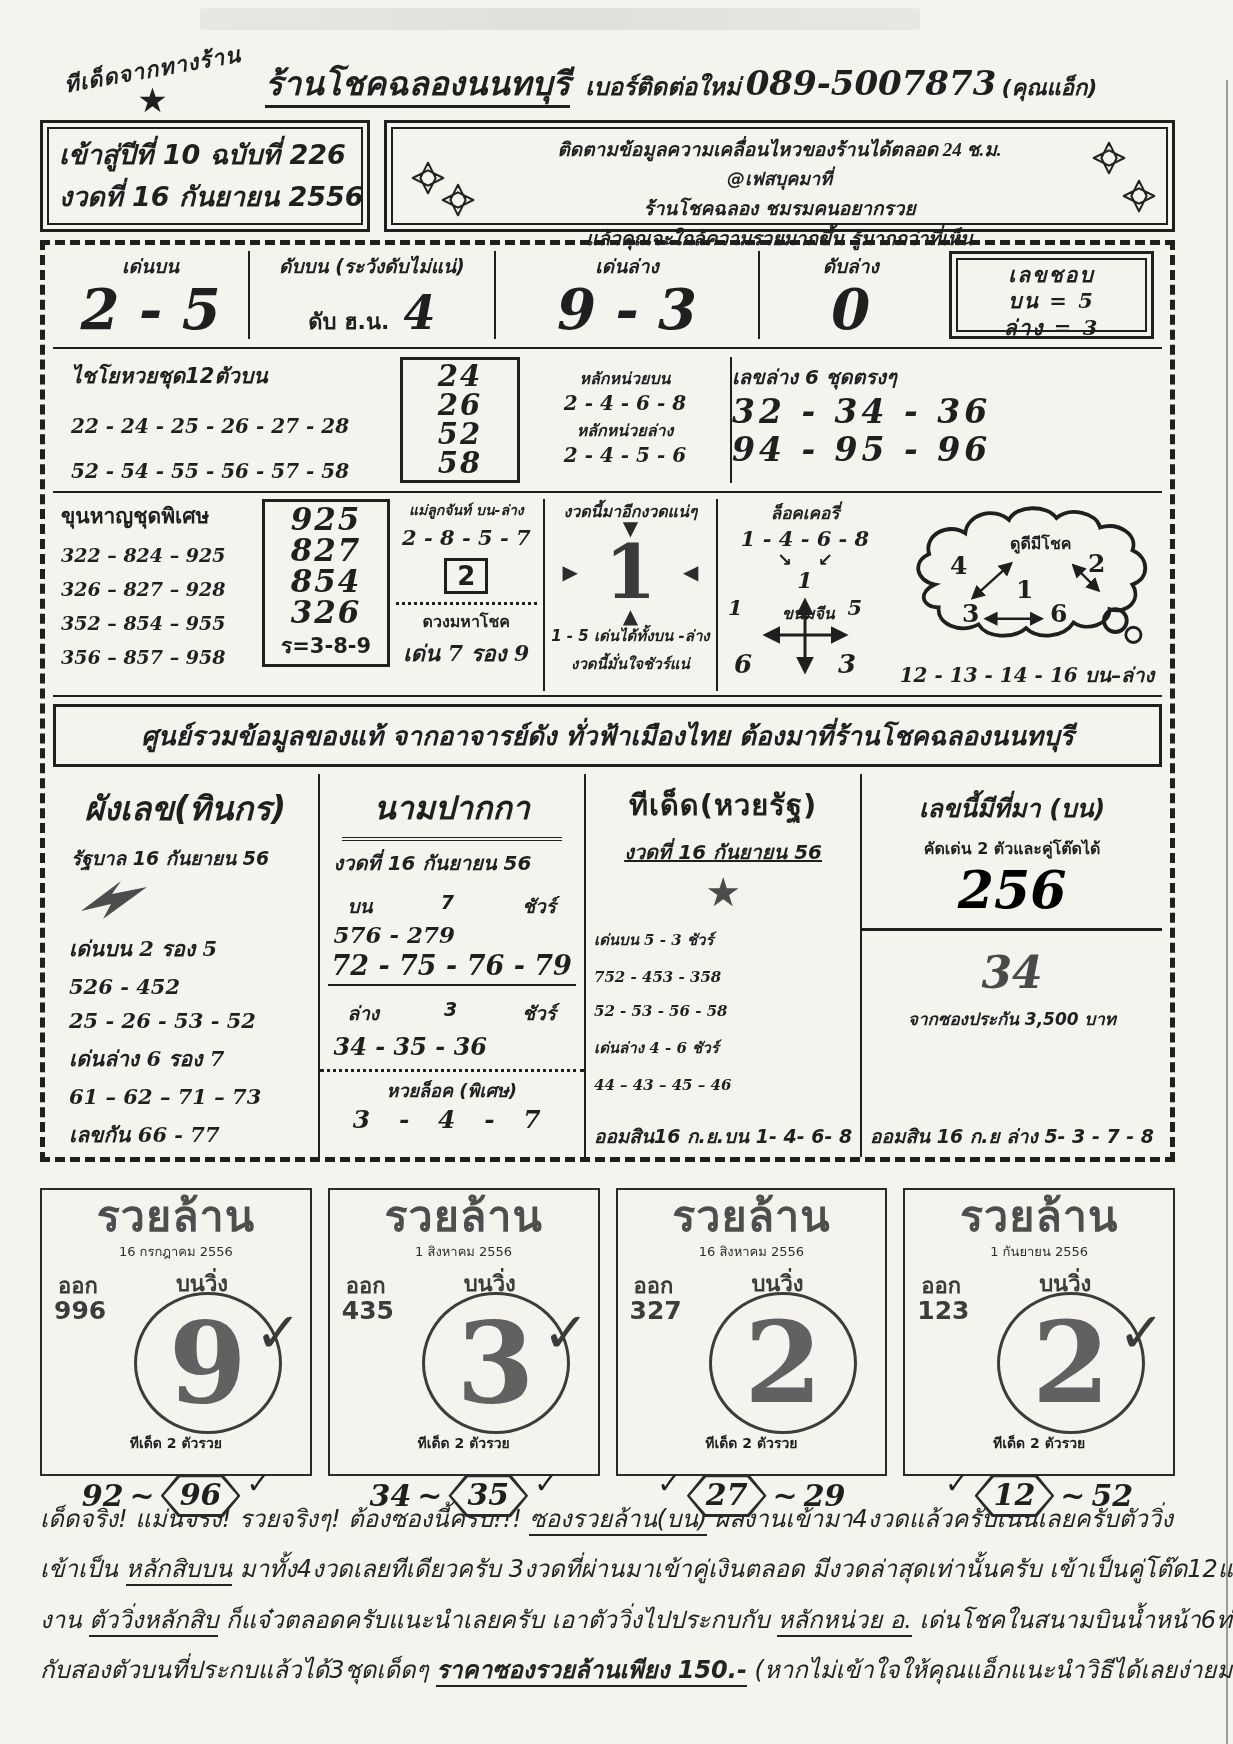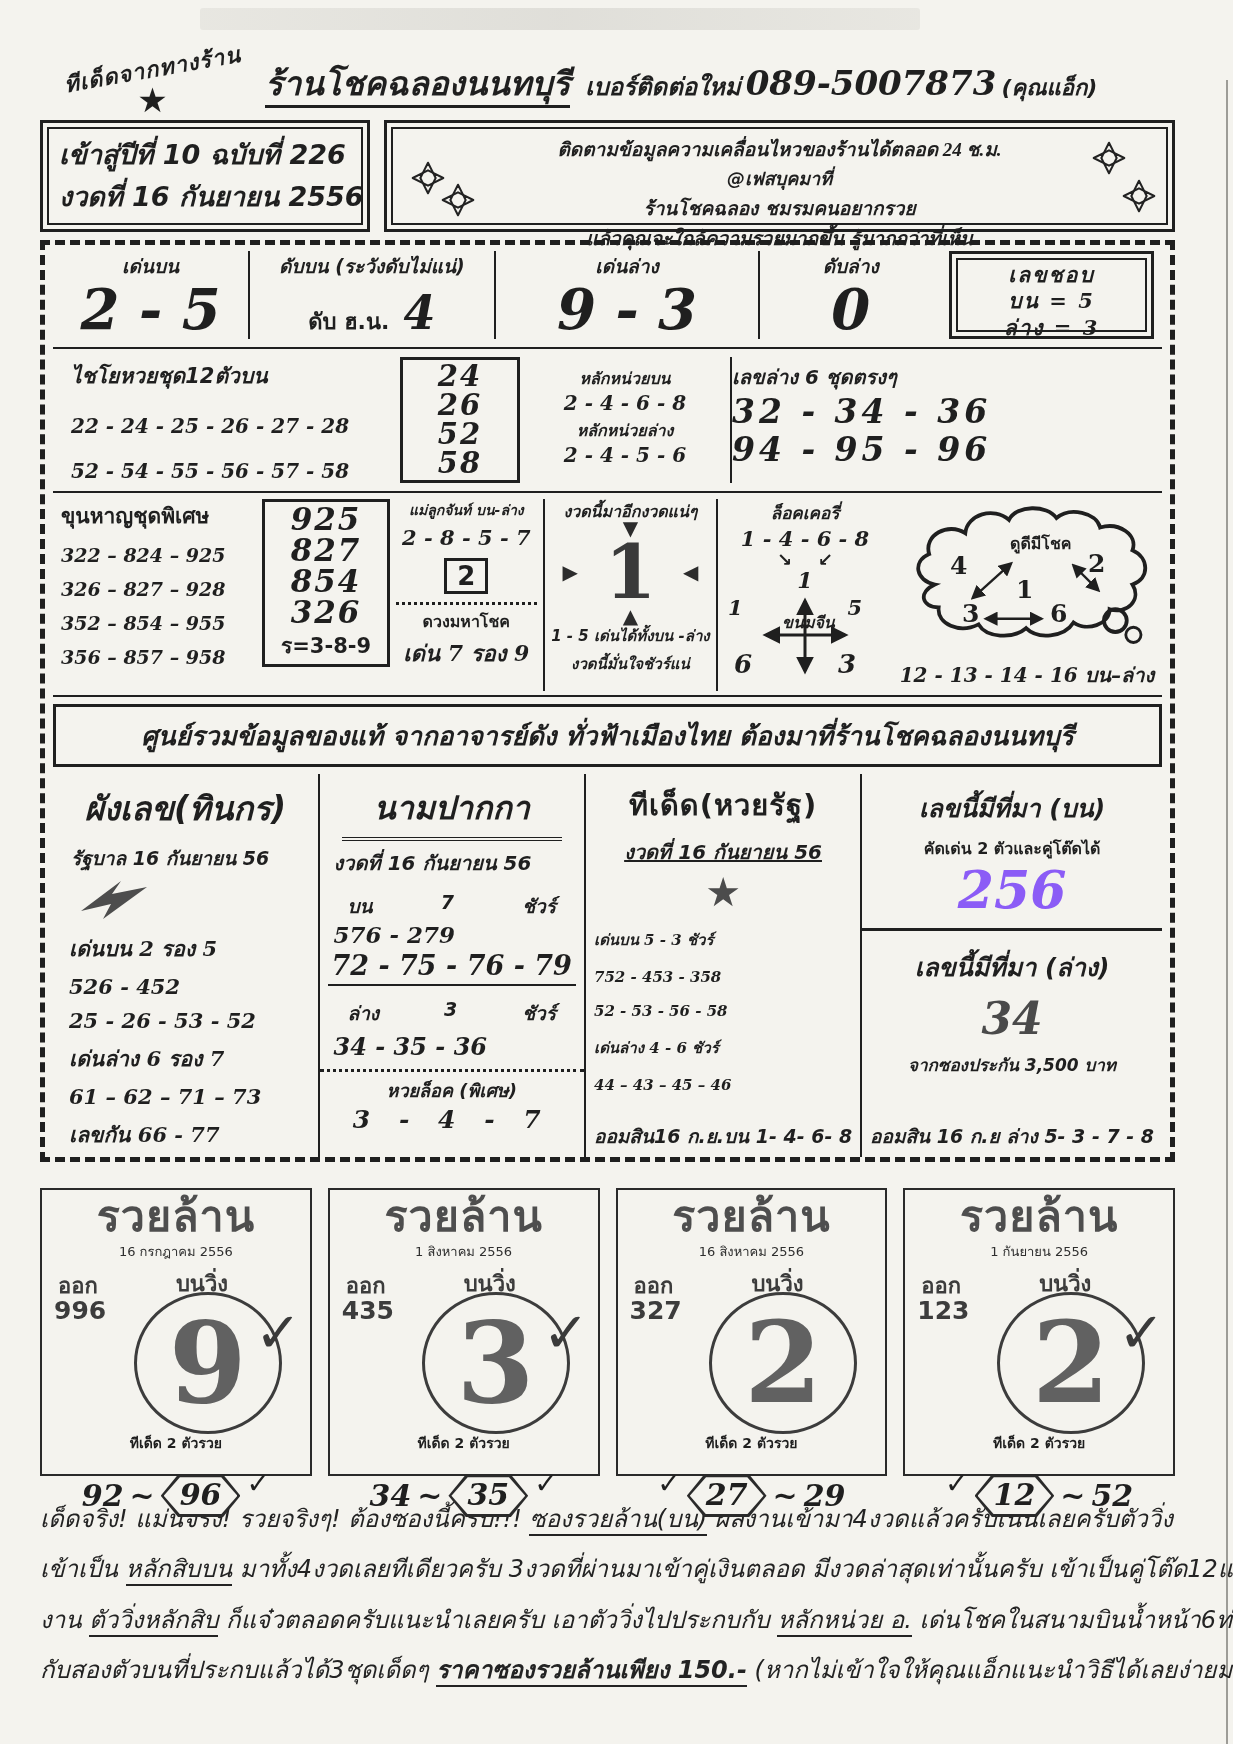--- a/index.html
+++ b/index.html
@@ -102,21 +102,21 @@
   .tri-right { right:2px; top:50%; transform:translateY(-50%); }
   .sure-line { font-size:15px; font-weight:bold; font-style:italic; white-space:nowrap; margin-top:4px; }
   .kh-lock { width:178px; text-align:center; padding:0 2px; }
   .lock-title { font-size:17px; font-weight:bold; font-style:italic; }
   .lock-nums { font-size:21px; font-weight:bold; font-style:italic; font-family:"DejaVu Serif",serif; }
   .lock-arrows { font-size:18px; font-weight:bold; letter-spacing:26px; padding-left:26px; line-height:1; }
   .lock-mid { font-size:22px; font-weight:bold; font-style:italic; font-family:"DejaVu Serif",serif; line-height:1; }
   .lock-cross { position:relative; width:170px; height:86px; margin-top:2px; }
   .lock-cross svg { position:absolute; left:38px; top:0; }
   .lc { position:absolute; font-size:21px; font-weight:bold; font-style:italic; font-family:"DejaVu Serif",serif; }
-  .lc-tl { left:8px; top:2px; } .lc-tc { left:62px; top:17px; font-size:16px; font-family:"DejaVu Sans",sans-serif; }
+  .lc-tl { left:8px; top:2px; } .lc-tc { left:62px; top:8px; font-size:16px; font-family:"DejaVu Sans",sans-serif; }
   .lc-tr { right:28px; top:2px; } .lc-bl { left:14px; bottom:0; font-size:26px; } .lc-br { right:34px; bottom:0; font-size:26px; }
   .kh-cloud { flex:1; position:relative; }
   .cloud-wrap { position:relative; width:270px; height:152px; margin:0 auto; }
   .cloud-wrap svg.cloudsvg { position:absolute; left:0; top:0; }
   .cloud-title { position:absolute; left:118px; top:32px; font-size:16px; font-weight:bold; }
   .cn { position:absolute; font-size:25px; font-weight:bold; font-family:"DejaVu Serif",serif; }
   .cn1 { left:58px; top:52px; } .cn2 { left:196px; top:50px; } .cn3 { left:124px; top:76px; }
   .cn4 { left:70px; top:100px; } .cn5 { left:158px; top:100px; }
   .cloud-bottom { text-align:center; font-size:20px; font-weight:bold; font-style:italic; font-family:"DejaVu Serif",serif; margin-top:8px; }
 
@@ -143,21 +143,21 @@
   .c2-dots { border-top:3px dotted #1f1f1f; margin:8px -8px 4px; }
   .c2-lock-title { font-size:18px; font-weight:bold; font-style:italic; text-align:center; }
   .c2-lock-row { font-size:25px; font-weight:bold; font-style:italic; font-family:"DejaVu Serif",serif; text-align:center; letter-spacing:10px; }
   .c3-title { font-size:29px; font-weight:bold; text-align:center; letter-spacing:1px; }
   .c3-sub { font-size:20px; font-weight:bold; font-style:italic; text-decoration:underline; margin-top:8px; text-align:center; white-space:nowrap; }
   .c3-star { text-align:center; font-size:40px; color:#4c4c4c; line-height:1; margin-top:4px; }
   .c3-row { font-size:15px; font-weight:bold; font-style:italic; font-family:"DejaVu Serif",serif; margin-top:16px; white-space:nowrap; }
   .c3-footer { font-size:19px; font-weight:bold; font-style:italic; margin-top:auto; white-space:nowrap; }
   .c4-top-title { font-size:25px; font-weight:bold; font-style:italic; text-align:center; margin-top:6px; white-space:nowrap; }
   .c4-sub { font-size:16px; font-weight:bold; text-align:center; margin-top:8px; }
-  .c4-big { font-size:52px; font-weight:bold; font-style:italic; font-family:"DejaVu Serif",serif; color:#8b5cf6; text-align:center; line-height:1.1; }
+  .c4-big { font-size:52px; font-weight:bold; font-style:italic; font-family:"DejaVu Serif",serif; color:#000000; text-align:center; line-height:1.1; }
   .c4-div { border-top:3px solid #1f1f1f; margin:10px -8px; }
   .c4-big2 { font-size:44px; font-weight:bold; font-style:italic; font-family:"DejaVu Serif",serif; color:#4a4a4a; text-align:center; margin-top:10px; line-height:1; }
   .c4-sub2 { font-size:17px; font-weight:bold; font-style:italic; text-align:center; margin-top:10px; }
   .c4-footer { font-size:19px; font-weight:bold; font-style:italic; margin-top:auto; white-space:nowrap; }
 
   
   .cards-row { display:flex; gap:16px; margin-top:26px; height:288px; }
   .card { flex:1; border:2px solid #2a2a2a; box-sizing:border-box; text-align:center; padding:4px 6px; position:relative; }
   .card-title { font-size:43px; font-weight:bold; color:#4e4e4e; letter-spacing:1px; line-height:1.05; }
   .card-date { font-size:13px; color:#2e2e2e; margin-top:2px; }
@@ -433,21 +433,20 @@
           <div class="c3-row">52 - 53 - 56 - 58</div>
           <div class="c3-row">เด่นล่าง  4 - 6 ชัวร์</div>
           <div class="c3-row">44 – 43 – 45 – 46</div>
           <div class="c3-footer">ออมสิน16 ก.ย.บน 1- 4- 6- 8</div>
         </div>
         <div class="fcol">
           <div class="c4-top-title">เลขนี้มีที่มา  (บน)</div>
           <div class="c4-sub">คัดเด่น 2 ตัวและคู่โต๊ดได้</div>
           <div class="c4-big">256</div>
           <div class="c4-div"></div>
-          <div class="c4-top-title">เลขนี้มีที่มา  (ล่าง)</div>
           <div class="c4-big2">34</div>
           <div class="c4-sub2">จากซองประกัน 3,500 บาท</div>
           <div class="c4-footer">ออมสิน 16 ก.ย ล่าง 5- 3 - 7 - 8</div>
         </div>
       </div>
     </div>
 
     <div class="cards-row">
 
       <div class="card">

